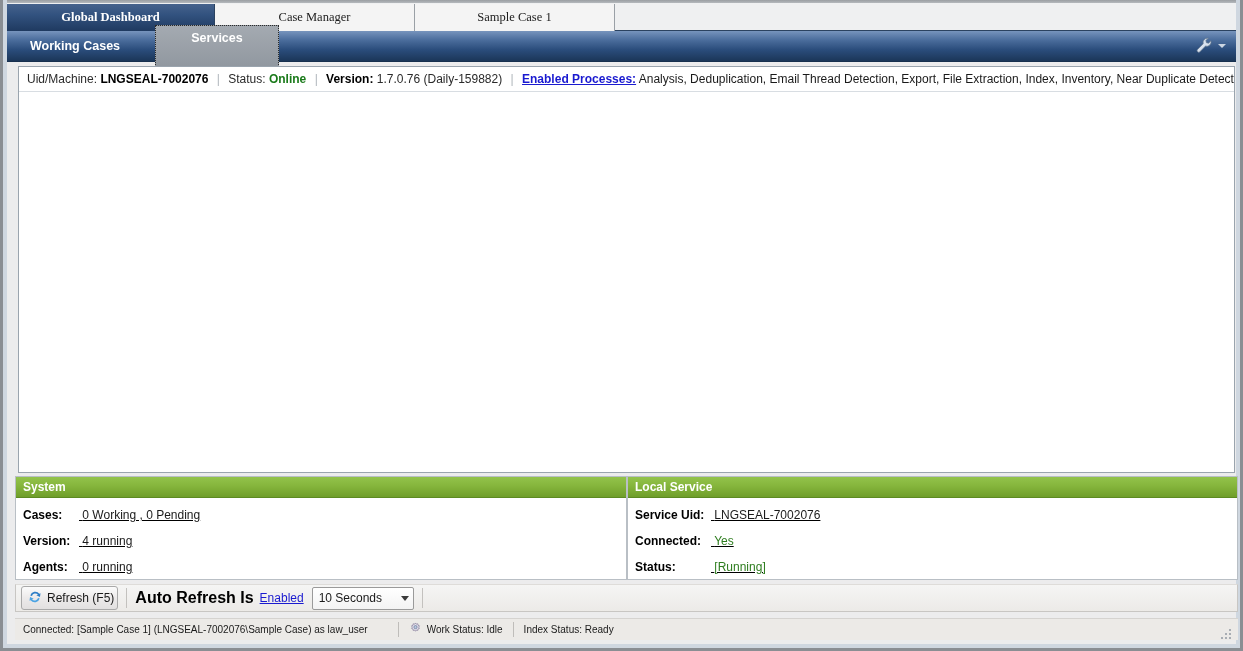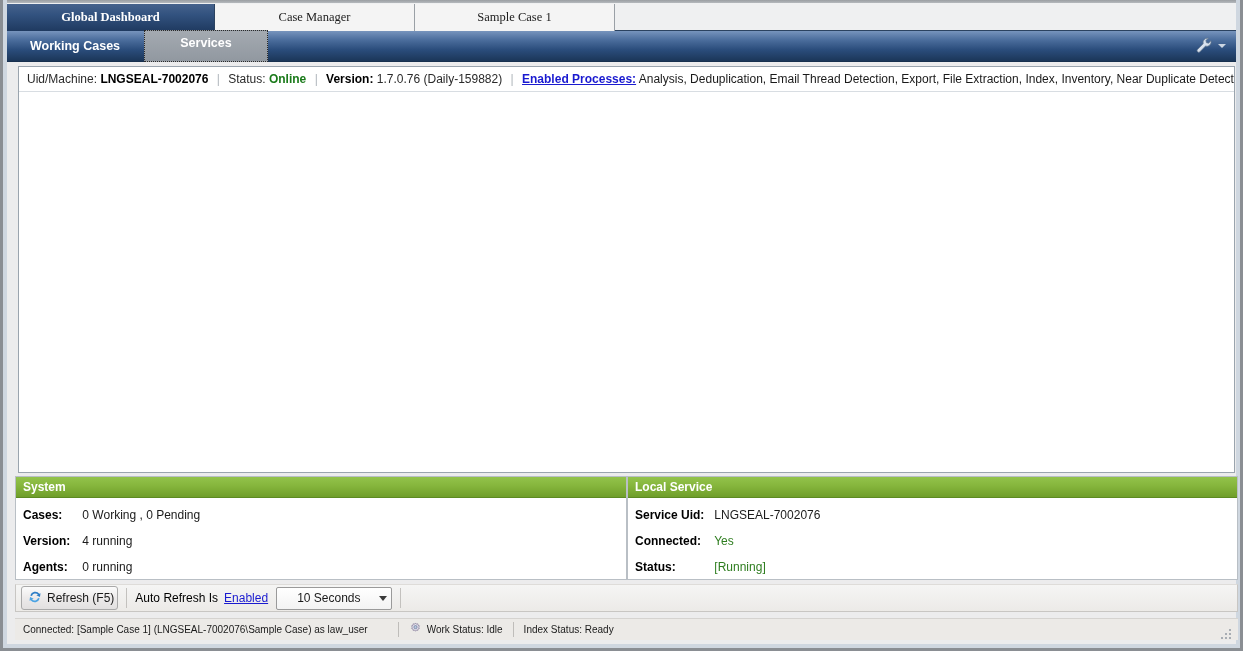--- a/index.html
+++ b/index.html
@@ -106,25 +106,25 @@
     font-size: 12.5px;
     font-weight: bold;
     color: #ffffff;
     cursor: default;
     user-select: none;
     box-sizing: border-box;
   }
   .subtab.working { width: 120px; margin-left: 8px; }
   .subtab.services {
     width: 124px;
-    margin-left: 9px;
+    margin-left: 20px;
     background: linear-gradient(to bottom, #a4aab1 0%, #9198a0 100%);
     border: 1px dotted #2a2a2a;
     color: #ffffff;
-    height: 32px;
+    height: 42px;
     line-height: 25px;
   }
   .ribbon-tools {
     margin-left: auto;
     margin-right: 10px;
     display: flex;
     align-items: center;
     gap: 4px;
   }
   .wrench-icon { display: block; }
@@ -198,20 +198,21 @@
     font-size: 12px;
     font-weight: bold;
     color: #ffffff;
     background: linear-gradient(to bottom, #93c34b 0%, #85b53c 45%, #6f9e2a 100%);
     border-bottom: 1px solid #5c8a22;
     box-sizing: border-box;
   }
   .panel-body {
     padding: 6px 0 0 7px;
     background: #ffffff;
+    text-decoration: underline;
   }
   .prow {
     height: 26px;
     line-height: 22px;
     font-size: 12px;
     white-space: nowrap;
   }
   .prow .k {
     font-weight: bold;
     color: #000000;
@@ -251,38 +252,38 @@
     cursor: default;
     user-select: none;
   }
   .tb-divider {
     width: 1px;
     height: 20px;
     background: #c3c1be;
     margin: 0 8px;
   }
   .auto-refresh-label {
-    font-size: 12px;
-    font-weight: normal;
+    font-size: 16px;
+    font-weight: bold;
     color: #000;
   }
   .link-enabled {
     font-size: 12px;
     color: #1a1ad0;
     text-decoration: underline;
     cursor: pointer;
     margin-left: 6px;
   }
   .combo {
     margin-left: 8px;
     display: inline-flex;
     align-items: center;
     height: 21px;
     min-width: 90px;
-    padding: 0 4px 0 20px;
+    padding: 0 4px 0 6px;
     background: linear-gradient(to bottom, #ffffff 0%, #f3f3f3 100%);
     border: 1px solid #9a9a9a;
     border-radius: 2px;
     font-size: 12px;
     color: #1a1a1a;
     cursor: default;
     user-select: none;
     justify-content: space-between;
     gap: 10px;
   }

